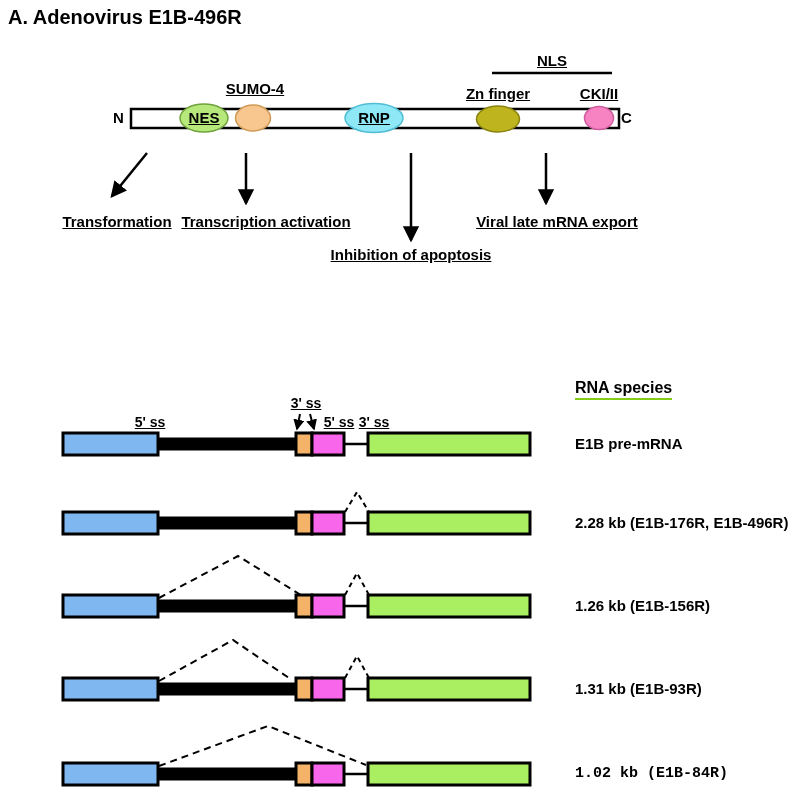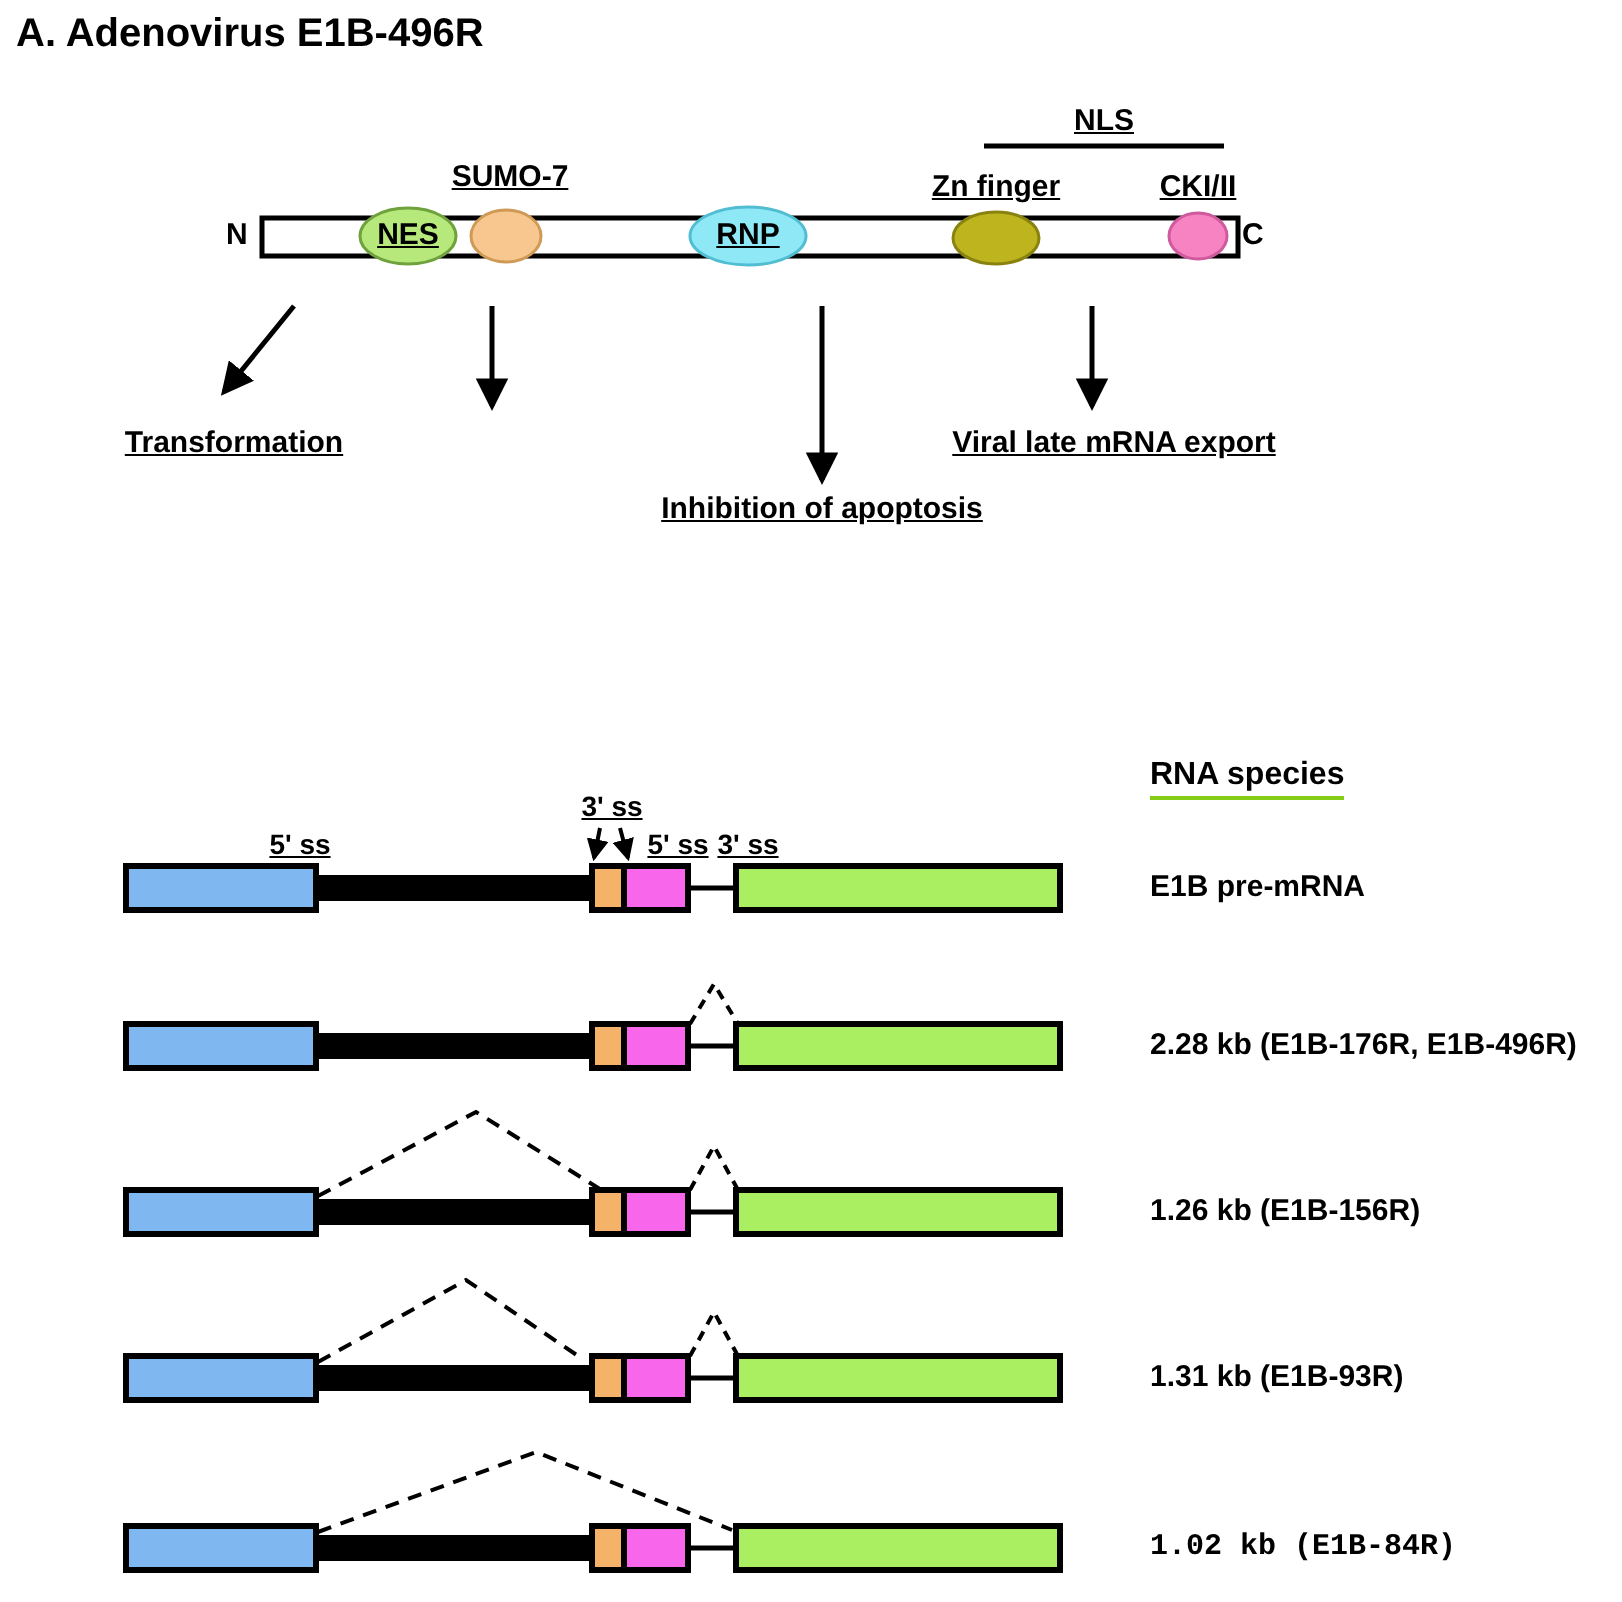--- a/index.html
+++ b/index.html
@@ -104,29 +104,30 @@
       <rect x="312" y="763" width="32" height="22" stroke="#000" stroke-width="3" fill="#f866ec"></rect>
       <rect x="368" y="763" width="162" height="22" stroke="#000" stroke-width="3" fill="#aaef62"></rect>
     </g>
   </svg>
 
   <div class="txt title" style="left:8px; top:6px;">A. Adenovirus E1B-496R</div>
 
   <div class="txt lab15" style="left:113px; top:110px;">N</div>
   <div class="txt lab15" style="left:621px; top:110px;">C</div>
 
-  <div class="txt lab15 ctr" style="left:255px; top:81px;">SUMO-7</div>
+  <div class="txt lab15 ctr" style="left:255px; top:81px;">SUMO-4</div>
   <div class="txt lab15 ctr" style="left:552px; top:53px;">NLS</div>
   <div class="txt lab15 ctr" style="left:498px; top:86px;">Zn finger</div>
   <div class="txt lab15 ctr" style="left:599px; top:86px;">CKI/II</div>
 
   <div class="txt lab15 ctr" style="left:204px; top:110px;">NES</div>
   <div class="txt lab15 ctr" style="left:374px; top:110px;">RNP</div>
 
   <div class="txt lab15 ctr" style="left:101px; top:214px;margin-left:16px;">Transformation</div>
+  <div class="txt lab15 ctr" style="left:266px; top:214px;">Transcription activation</div>
   <div class="txt lab15 ctr" style="left:411px; top:247px;">Inhibition of apoptosis</div>
   <div class="txt lab15 ctr" style="left:557px; top:214px;">Viral late mRNA export</div>
 
 
   <div class="txt header-underline" style="left:575px; top:379px;">RNA species</div>
 
   <div class="txt lab14 ctr" style="left:150px; top:415px;">5' ss</div>
   <div class="txt lab14 ctr" style="left:306px; top:396px;">3' ss</div>
   <div class="txt lab14 ctr" style="left:339px; top:415px;">5' ss</div>
   <div class="txt lab14 ctr" style="left:374px; top:415px;">3' ss</div>

